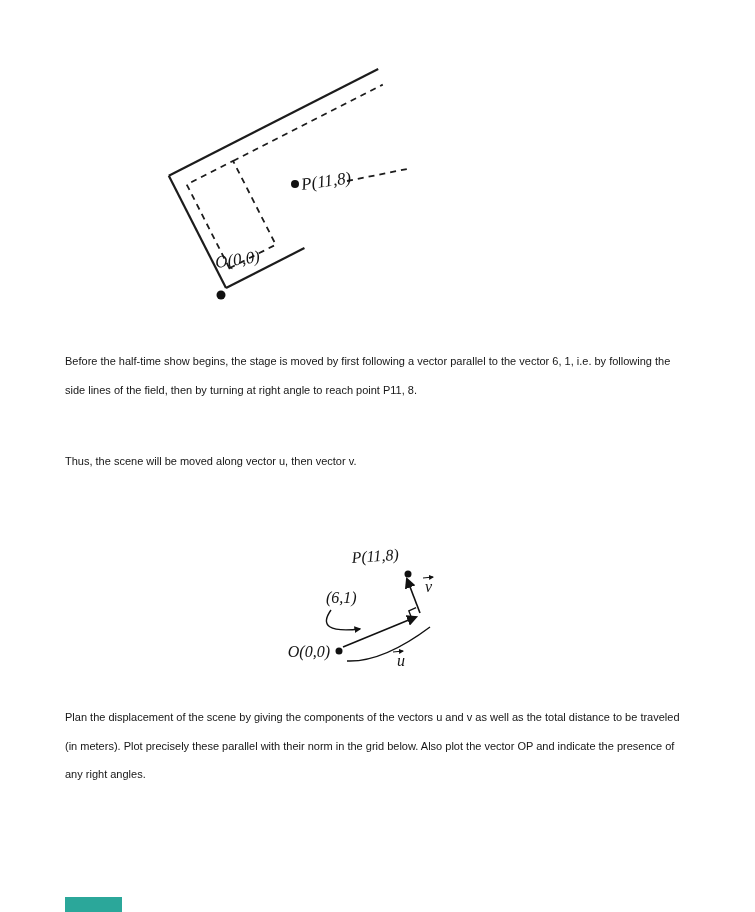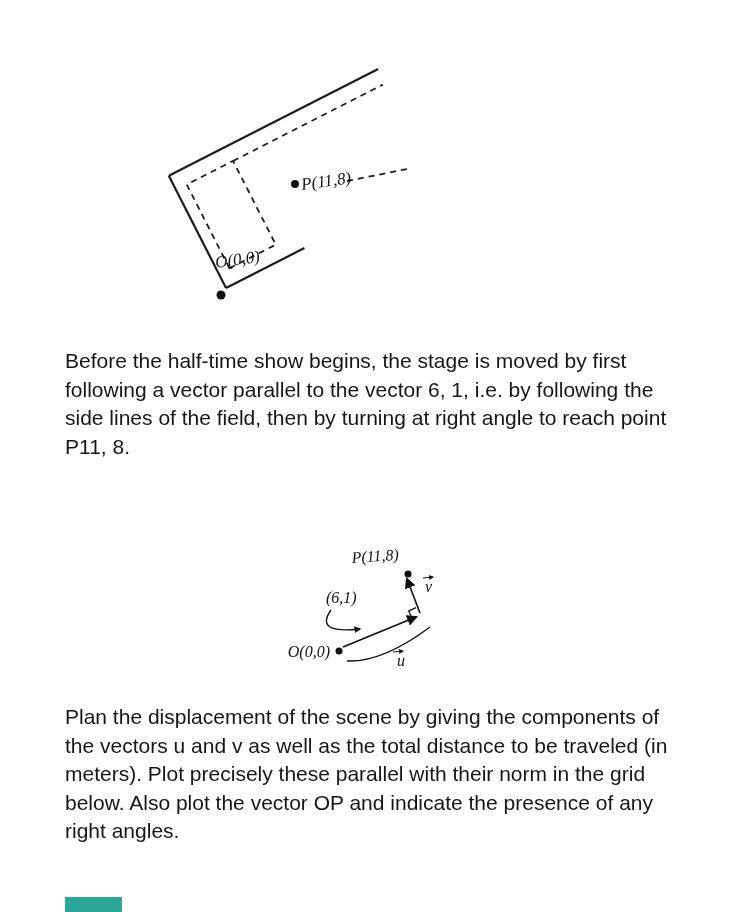--- a/index.html
+++ b/index.html
@@ -15,21 +15,21 @@
   .fig {
     position: absolute;
     left: 0;
   }
   .fig1 { top: 0; }
   .fig2 { top: 530px; }
   .para {
     position: absolute;
     left: 65px;
     width: 627px;
-    font-size: 21px;
+    font-size: 11px;
     line-height: 28.5px;
     color: #161616;
     text-align: left;
   }
   .para1 { top: 347px; }
   .para2 { top: 447px; }
   .para3 { top: 703px; }
   .figlabel {
     font-family: "Liberation Serif", serif;
     font-style: italic;
@@ -63,20 +63,21 @@
     </g>
     <line x1="347" y1="181" x2="407" y2="169" stroke="#1c1c1c" stroke-width="1.8" stroke-dasharray="6 5"></line>
     <circle cx="295" cy="184" r="4" fill="#111"></circle>
     <text x="302" y="190" transform="rotate(-8 302 190)" class="figlabel">P(11,8)</text>
     <circle cx="221" cy="295" r="4.5" fill="#111"></circle>
     <text x="216" y="268" transform="rotate(-8 216 268)" class="figlabel">O(0,0)</text>
   </svg>
 
   <div class="para para1">Before the half-time show begins, the stage is moved by first following a vector parallel to the vector 6, 1, i.e. by following the side lines of the field, then by turning at right angle to reach point P11, 8.</div>
 
+  <div class="para para2">Thus, the scene will be moved along vector u, then vector v.</div>
 
   <svg class="fig fig2" width="755" height="160" viewBox="0 530 755 160" xmlns="http://www.w3.org/2000/svg">
     <defs>
       <marker id="ah" viewBox="0 0 10 10" refX="8" refY="5" markerWidth="7" markerHeight="7" orient="auto-start-reverse">
         <path d="M0,0 L10,5 L0,10 z" fill="#111"></path>
       </marker>
       <marker id="ah-s" viewBox="0 0 10 10" refX="8" refY="5" markerWidth="5" markerHeight="5" orient="auto-start-reverse">
         <path d="M0,0 L10,5 L0,10 z" fill="#111"></path>
       </marker>
     </defs>

